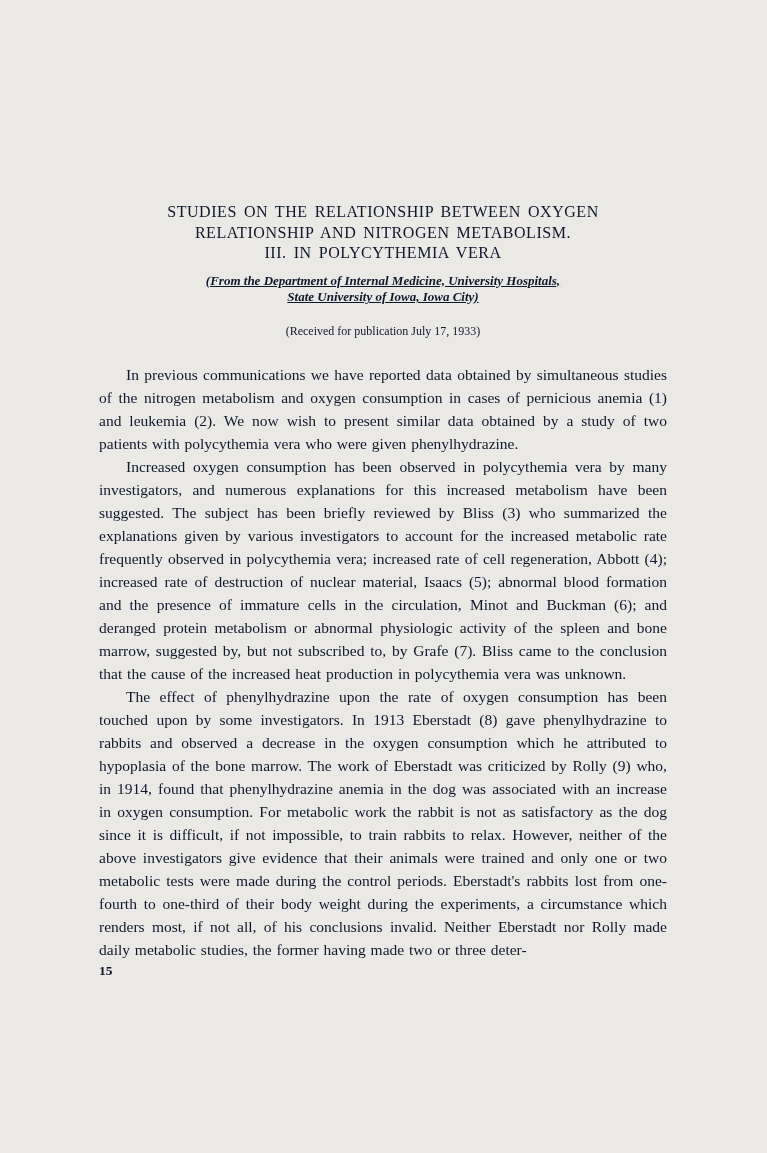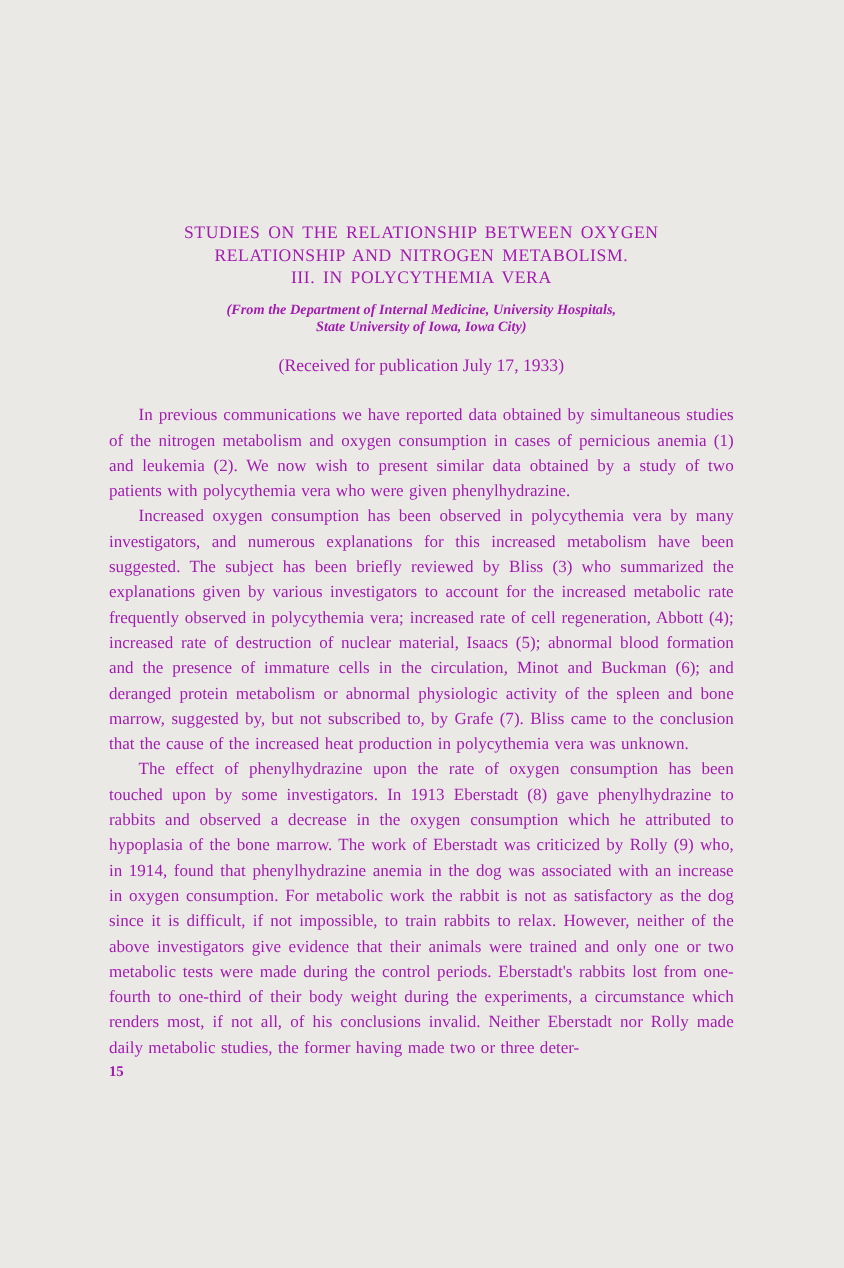--- a/index.html
+++ b/index.html
@@ -6,21 +6,21 @@
     margin: 0;
     padding: 0;
     background: #e9e8e5;
   }
   .scan-page {
     position: relative;
     width: 767px;
     height: 1153px;
     background: #eae9e6;
     font-family: "Liberation Serif", "DejaVu Serif", serif;
-    color: #a21caf;
+    color: #0f172a;
     overflow: hidden;
   }
   .content {
     position: absolute;
     left: 99px;
     top: 202px;
     width: 568px;
   }
   .title {
     text-align: center;
@@ -38,24 +38,24 @@
     margin-top: 18px;
   }
   .affiliation {
     text-align: center;
     font-style: italic;
     font-weight: bold;
     font-size: 13px;
     line-height: 16.5px;
     margin-top: 9px;
   }
-  .affiliation-line { display: block; }
+  .affiliation-line { display: block; text-decoration: underline; }
   .received {
     text-align: center;
-    font-size: 16px;
+    font-size: 12px;
     margin-top: 18px;
   }
   .body {
     margin-top: 24px;
   }
   .body p {
     margin: 0;
     text-align: justify;
     font-size: 15.5px;
     line-height: 23px;

